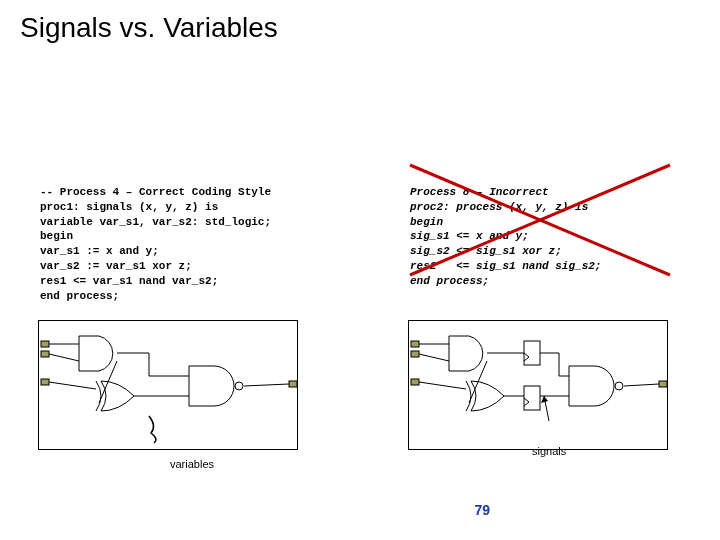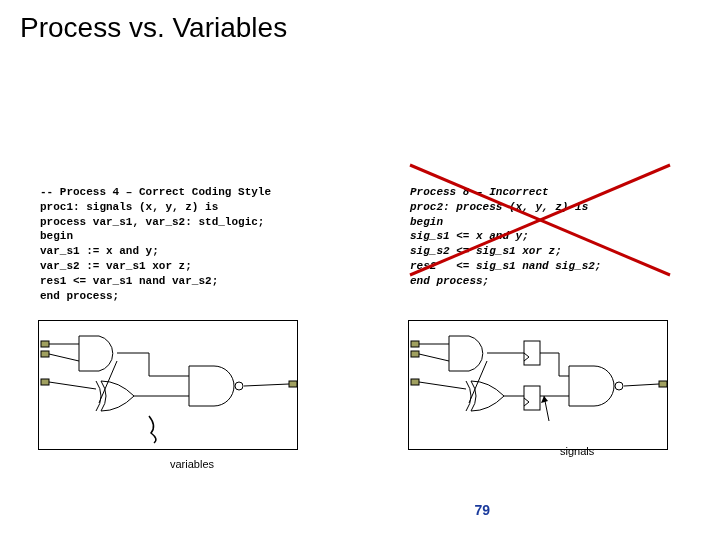--- a/index.html
+++ b/index.html
@@ -61,45 +61,45 @@
   .cap1 {
     position: absolute;
     top: 458px;
     left: 170px;
     font-size: 11px;
     text-align: right;
   }
   .cap2 {
     position: absolute;
     top: 445px;
-    left: 560px;
+    left: 532px;
     font-size: 11px;
   }
   .pagenum {
     position: absolute;
     bottom: 22px;
     right: 230px;
     font-size: 14px;
     font-weight: bold;
     color: #1a3a9c;
   }
   .cross {
     position: absolute;
     pointer-events: none;
   }
 </style>
 </head>
 <body>
 
-<div class="title">Process vs. Variables</div>
+<div class="title">Signals vs. Variables</div>
 
 <div class="code1">
 <span>-- Process 4 – Correct Coding Style</span>
 <span>proc1: signals (x, y, z) is</span>
-<span>process var_s1, var_s2: std_logic;</span>
+<span>variable var_s1, var_s2: std_logic;</span>
 <span>begin</span>
 <span>var_s1 := x and y;</span>
 <span>var_s2 := var_s1 xor z;</span>
 <span>res1 &lt;= var_s1 nand var_s2;</span>
 <span>end process;</span>
 </div>
 
 <div class="code2">
 <span>Process 8 – Incorrect</span>
 <span>proc2: process (x, y, z) is</span>

